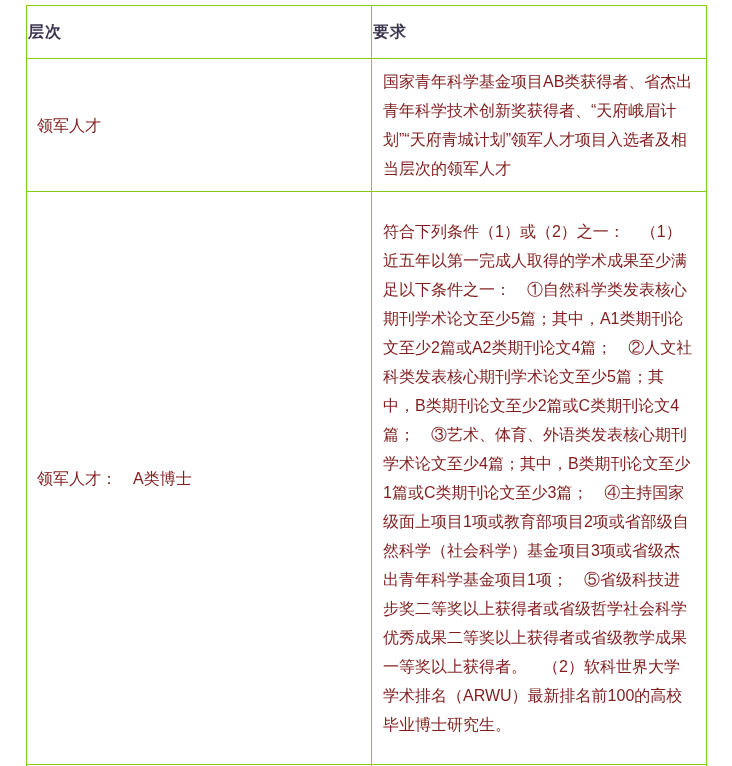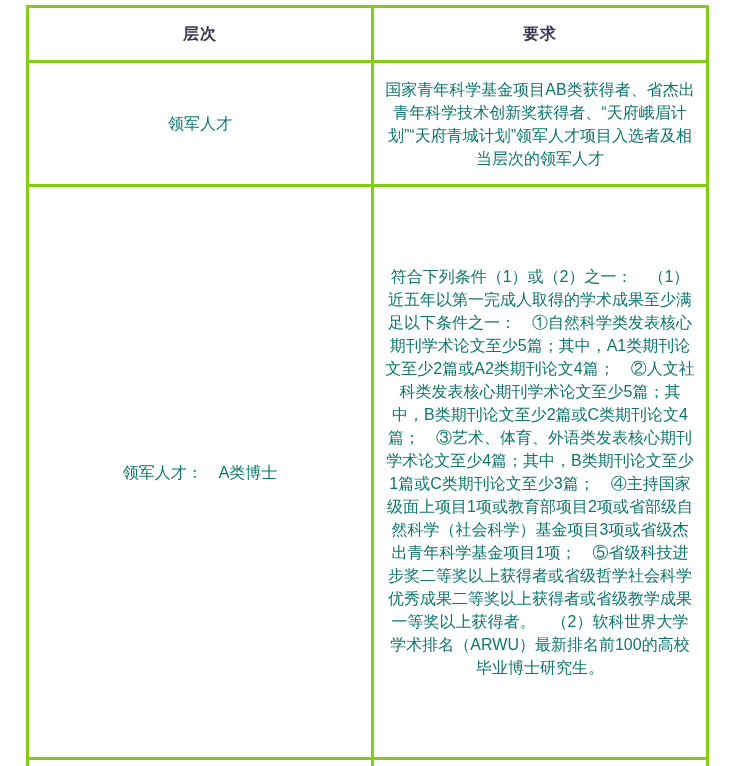--- a/index.html
+++ b/index.html
@@ -18,35 +18,35 @@
   table.talent-table {
     position: absolute;
     left: 26px;
     top: 5px;
     width: 680px;
     border-collapse: collapse;
     table-layout: fixed;
   }
   table.talent-table th,
   table.talent-table td {
-    border: 3px solid #84cc16;
-    text-align: center;
+    border: 1px solid #84cc16;
+    text-align: left;
     vertical-align: middle;
     font-size: 16px;
     overflow: hidden;
   }
   table.talent-table th {
     height: 50px;
     font-weight: bold;
     color: #3c3550;
     letter-spacing: 1px;
   }
   table.talent-table td {
-    color: #0f766e;
-    line-height: 23px;
+    color: #7f1d1d;
+    line-height: 29px;
   }
   tr.row-leading { height: 124px; }
   tr.row-reserve { height: 573px; }
   tr.row-partial { height: 42px; }
   td.level-cell {
     padding: 0 10px;
   }
   td.req-cell {
     padding: 8px 11px;
   }

